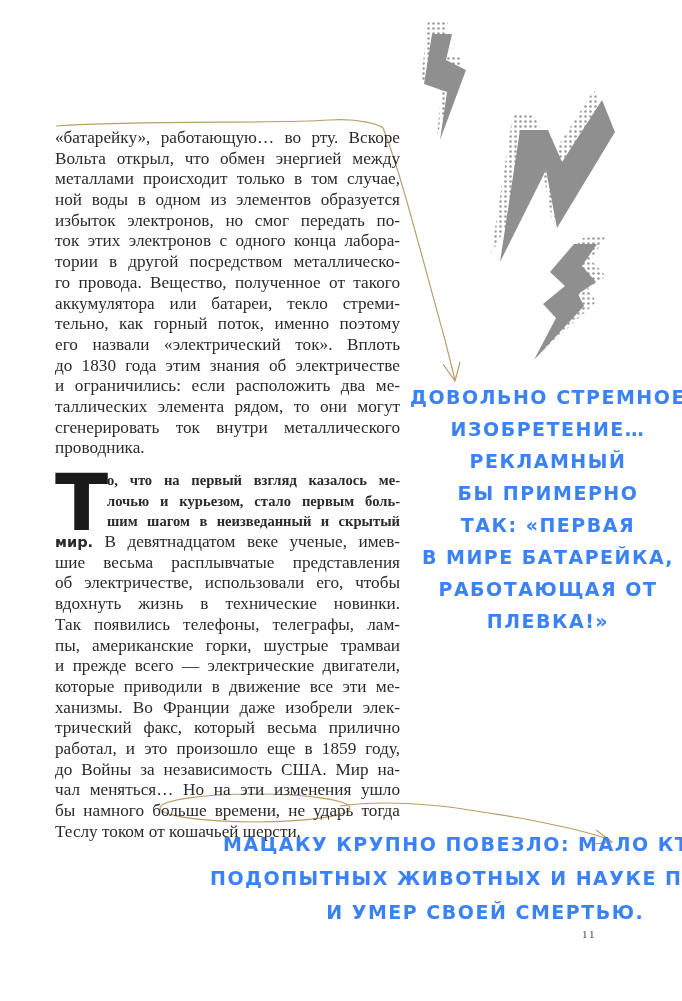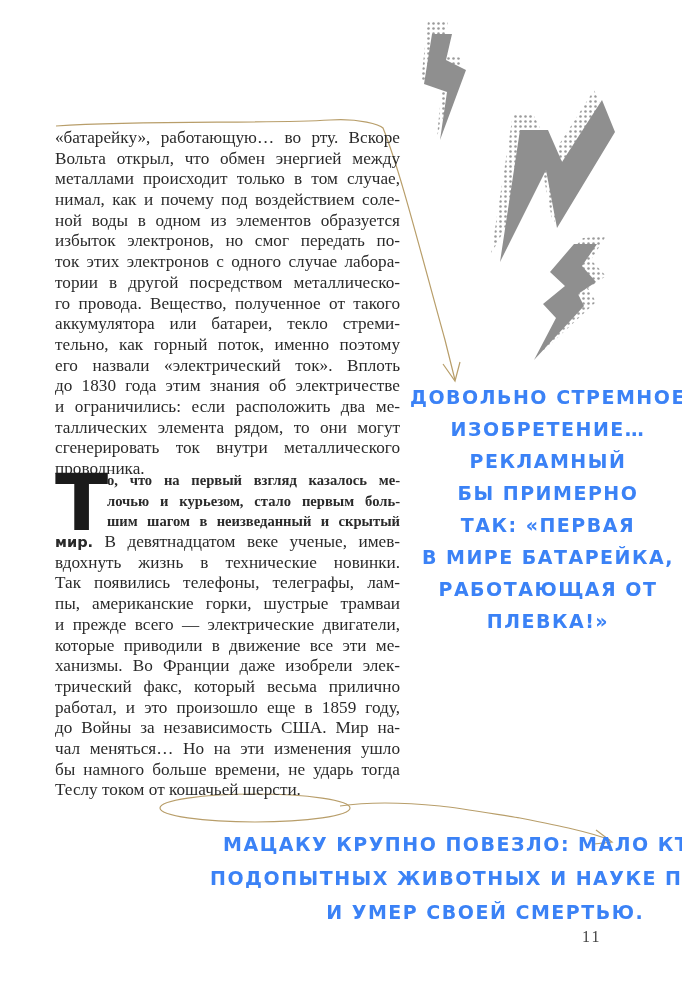--- a/index.html
+++ b/index.html
@@ -29,21 +29,21 @@
     font-family: "DejaVu Sans", "Liberation Sans", sans-serif;
     font-size: 19px; letter-spacing: 1.5px; text-transform: uppercase;
     font-weight: 700;
     text-align: center;
   }
   .note .nline { display: block; height: 32px; white-space: nowrap; }
   .note1 { left: 410px; top: 386px; }
   .note2 { left: 210px; top: 833px; }
   .note2 .nline { height: 34px; }
   .page-number {
-    position: absolute; left: 582px; top: 928px; font-size: 16px; letter-spacing: 2px; color: #444;
+    position: absolute; left: 582px; top: 928px; font-size: 11px; letter-spacing: 2px; color: #444;
   }
   svg.overlay { position: absolute; left: 0; top: 0; }
 </style>
 </head>
 <body>
 
 <div class="page">
 
   <svg class="overlay" width="682" height="1001">
     <defs>
@@ -76,42 +76,43 @@
       <ellipse cx="255" cy="808" rx="95" ry="14"></ellipse>
       <path d="M340,806 C380,800 420,804 440,806 C460,808 500,815 520,818 C560,826 590,832 610,840"></path>
       <path d="M596,830 L612,842 L594,844"></path>
     </g>
   </svg>
 
   <div class="body-text">
     <span class="line">«батарейку», работающую… во рту. Вскоре</span>
     <span class="line">Вольта открыл, что обмен энергией между</span>
     <span class="line">металлами происходит только в том случае,</span>
-    <span class="line">нимал, как и почему под воздействием соле-</span>
     <span class="line">ной воды в одном из элементов образуется</span>
     <span class="line">избыток электронов, но смог передать по-</span>
-    <span class="line">ток этих электронов с одного случае лабора-</span>
+    <span class="line">ток этих электронов с одного конца лабора-</span>
     <span class="line">тории в другой посредством металлическо-</span>
     <span class="line">го провода. Вещество, полученное от такого</span>
     <span class="line">аккумулятора или батареи, текло стреми-</span>
     <span class="line">тельно, как горный поток, именно поэтому</span>
     <span class="line">его назвали «электрический ток». Вплоть</span>
     <span class="line">до 1830 года этим знания об электричестве</span>
     <span class="line">и ограничились: если расположить два ме-</span>
     <span class="line">таллических элемента рядом, то они могут</span>
     <span class="line">сгенерировать ток внутри металлического</span>
     <span class="line last">проводника.</span>
   </div>
 
   <div class="dropcap">Т</div>
   <div class="para2">
     <span class="line bold indent-line">о, что на первый взгляд казалось ме-</span>
     <span class="line bold indent-line">лочью и курьезом, стало первым боль-</span>
     <span class="line bold indent-line">шим шагом в неизведанный и скрытый</span>
     <span class="line"><b class="bold">мир.</b><span> В девятнадцатом веке ученые, имев-</span></span>
+    <span class="line">шие весьма расплывчатые представления</span>
+    <span class="line">об электричестве, использовали его, чтобы</span>
     <span class="line">вдохнуть жизнь в технические новинки.</span>
     <span class="line">Так появились телефоны, телеграфы, лам-</span>
     <span class="line">пы, американские горки, шустрые трамваи</span>
     <span class="line">и прежде всего — электрические двигатели,</span>
     <span class="line">которые приводили в движение все эти ме-</span>
     <span class="line">ханизмы. Во Франции даже изобрели элек-</span>
     <span class="line">трический факс, который весьма прилично</span>
     <span class="line">работал, и это произошло еще в 1859 году,</span>
     <span class="line">до Войны за независимость США. Мир на-</span>
     <span class="line">чал меняться… Но на эти изменения ушло</span>

